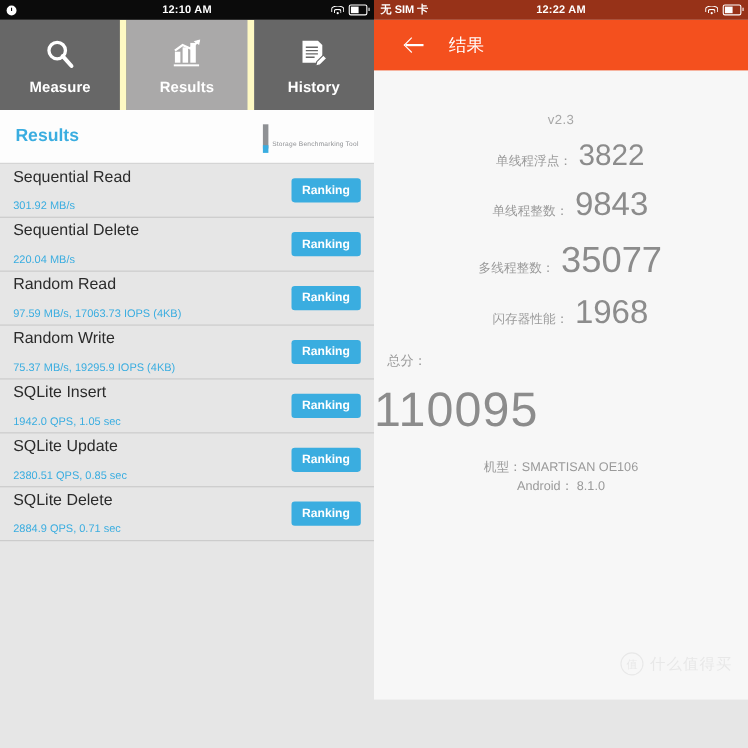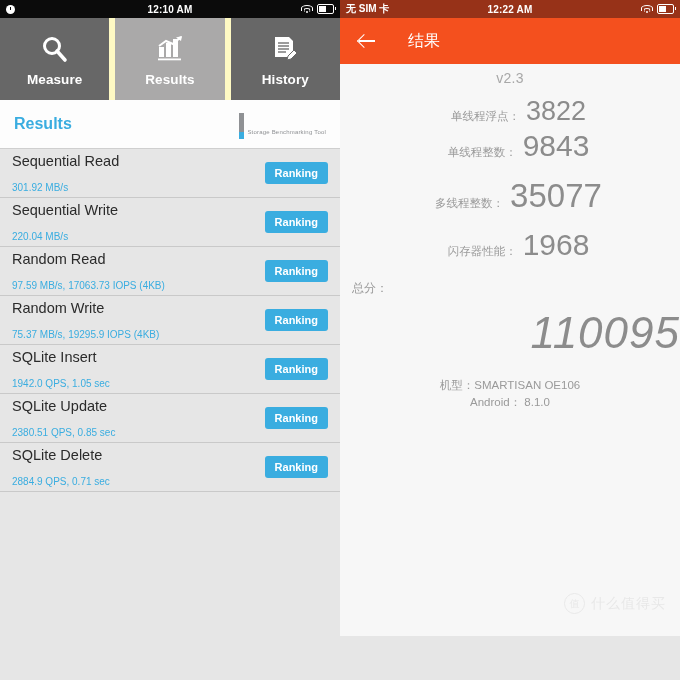--- a/index.html
+++ b/index.html
@@ -58,42 +58,42 @@
   .row-txt{display:flex;flex-direction:column;gap:13px;}
   .row-title{font-size:14.5px;color:#2b2b2b;}
   .row-sub{font-size:10px;color:#3aade0;}
   .rank-btn{background:#3aade0;color:#fff;font-size:11px;font-weight:bold;
     padding:5px 10px;border-radius:3px;}
 
   
   .right{width:340px;height:636px;background:#f7f7f7;position:relative;overflow:hidden;}
   .statusbar-o{height:18px;background:#973218;color:#fff;display:flex;align-items:center;
     padding:0 6px;font-size:10px;font-weight:bold;position:relative;}
-  .appbar{height:46px;background:#f4501e;display:flex;align-items:center;gap:32px;padding:0 18px;}
+  .appbar{height:46px;background:#f4501e;display:flex;align-items:center;gap:22px;padding:0 28px;}
   .back-ic{width:18px;height:18px;position:relative;}
   .back-ic:before{content:"";position:absolute;left:1px;top:8px;width:16px;height:1.6px;background:#fff;}
   .back-ic:after{content:"";position:absolute;left:1px;top:4px;width:9px;height:9px;
     border-left:1.6px solid #fff;border-bottom:1.6px solid #fff;transform:rotate(45deg);}
   .appbar-title{color:#fff;font-size:16px;}
 
-  .ver{text-align:center;font-size:14px;color:#a8a8a8;padding-top:6px;letter-spacing:.3px;}
+  .ver{text-align:center;font-size:12px;color:#a8a8a8;padding-top:6px;letter-spacing:.3px;margin-top:32px;}
 
   .scores{padding-top:4px;}
   .score-row{display:flex;align-items:baseline;justify-content:center;gap:6px;}
   .score-lab{font-size:11.5px;color:#9a9a9a;width:86px;text-align:right;flex:none;}
   .score-val{color:#8c8c8c;font-weight:300;line-height:1;}
   .sr0{margin-top:8px;}  .sr0 .score-val{font-size:27px;}
-  .sr1{margin-top:6px;} .sr1 .score-val{font-size:30px;}
+  .sr1{margin-top:16px;} .sr1 .score-val{font-size:30px;}
   .sr2{margin-top:18px;} .sr2 .score-val{font-size:33px;}
   .sr3{margin-top:18px;} .sr3 .score-val{font-size:33px;}
   .sr4{margin-top:18px;} .sr4 .score-val{font-size:30px;}
 
   .total-lab{font-size:12px;color:#9a9a9a;margin:20px 0 0 12px;}
-  .total-val{text-align:right;font-size:44px;font-weight:300;color:#8c8c8c;
-             line-height:1;margin-top:14px;letter-spacing:1px;font-style:italic;}
+  .total-val{text-align:left;font-size:44px;font-weight:300;color:#8c8c8c;
+             line-height:1;margin-top:14px;letter-spacing:1px;}
   .dev{text-align:center;font-size:11.5px;color:#9a9a9a;margin-top:22px;line-height:1.5;}
 
   .wm{position:absolute;right:14px;bottom:22px;display:flex;align-items:center;gap:6px;opacity:.55;}
   .wm-badge{width:19px;height:19px;border-radius:50%;border:1.4px solid #dcdcdc;color:#dcdcdc;
     font-size:10px;display:flex;align-items:center;justify-content:center;}
   .wm-txt{font-size:14px;color:#dcdcdc;letter-spacing:1px;}
 </style>
 </head>
 <body>
 
@@ -171,21 +171,21 @@
     <div class="list">
       <div class="row">
         <span class="row-txt">
           <span class="row-title">Sequential Read</span>
           <span class="row-sub">301.92 MB/s</span>
         </span>
         <span class="rank-btn">Ranking</span>
       </div>
       <div class="row">
         <span class="row-txt">
-          <span class="row-title">Sequential Write</span>
+          <span class="row-title">Sequential Delete</span>
           <span class="row-sub">220.04 MB/s</span>
         </span>
         <span class="rank-btn">Ranking</span>
       </div>
       <div class="row">
         <span class="row-txt">
           <span class="row-title">Random Read</span>
           <span class="row-sub">97.59 MB/s, 17063.73 IOPS (4KB)</span>
         </span>
         <span class="rank-btn">Ranking</span>

